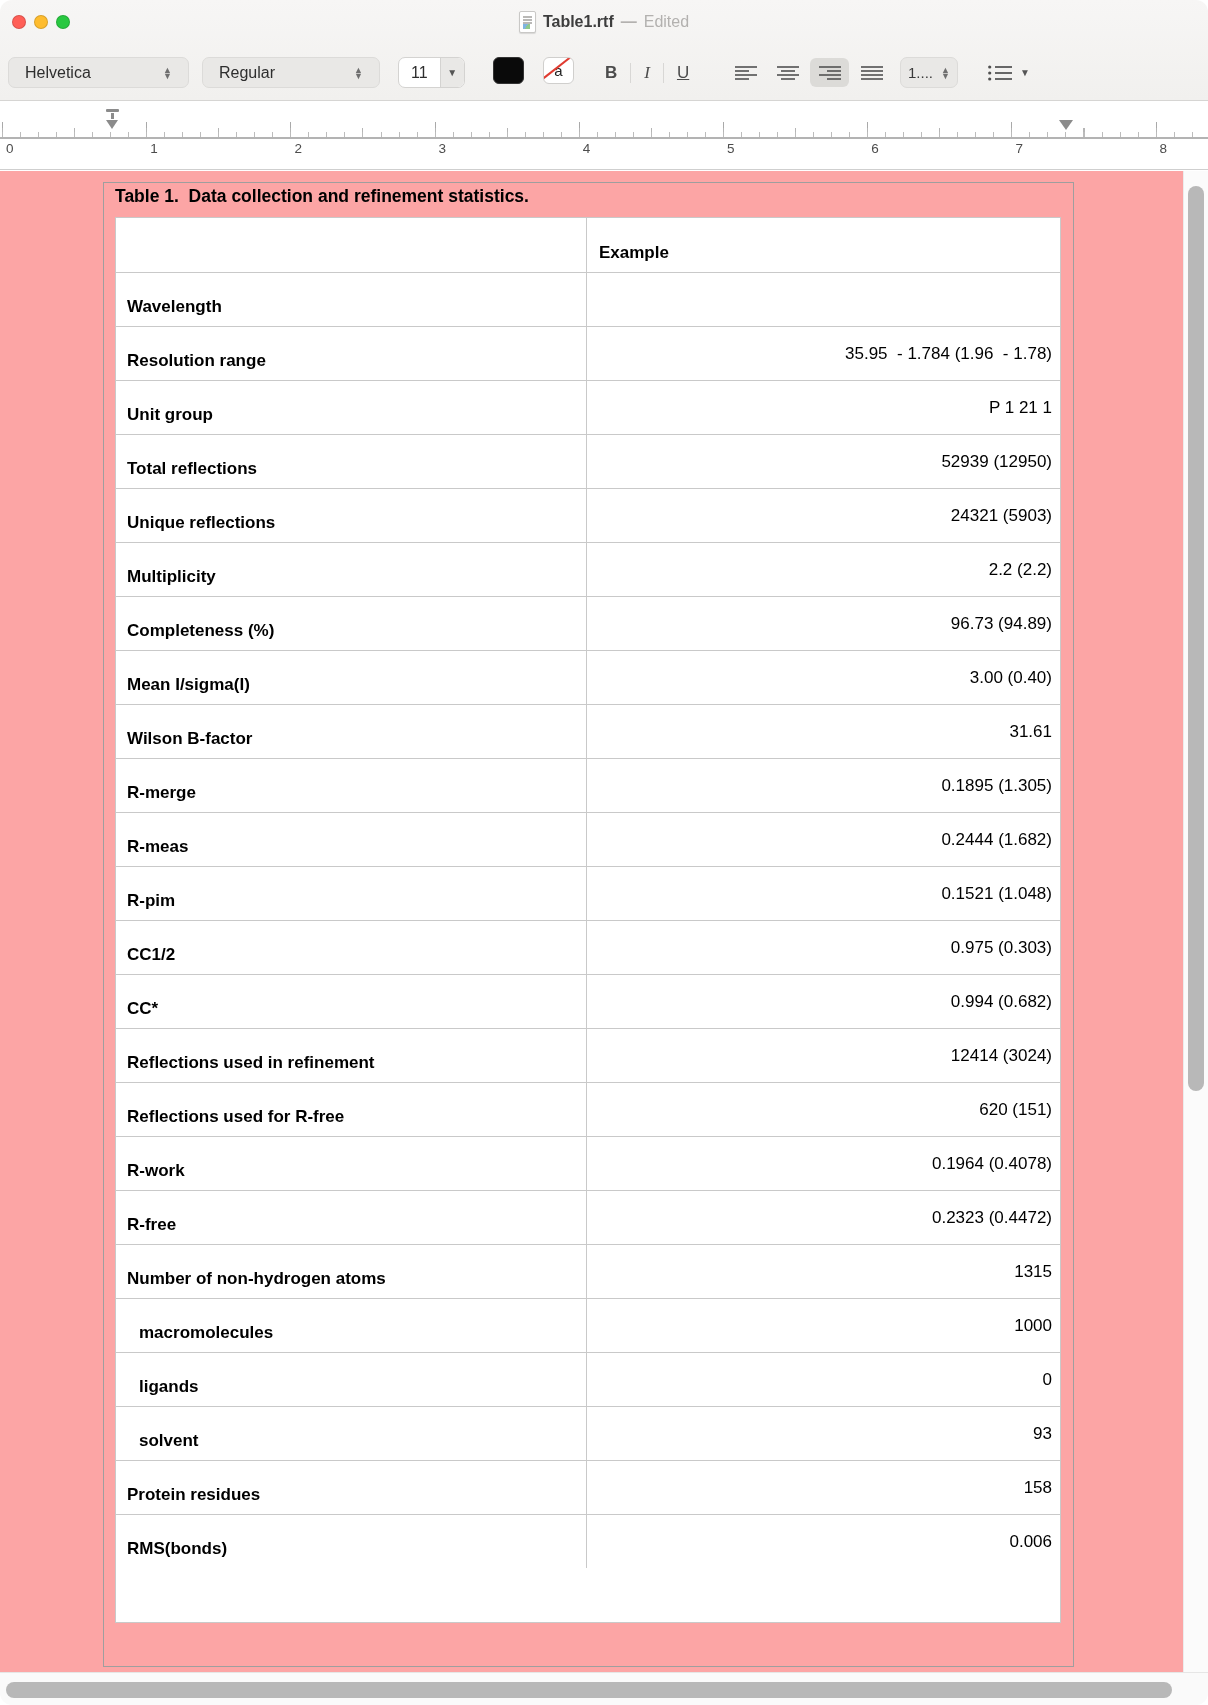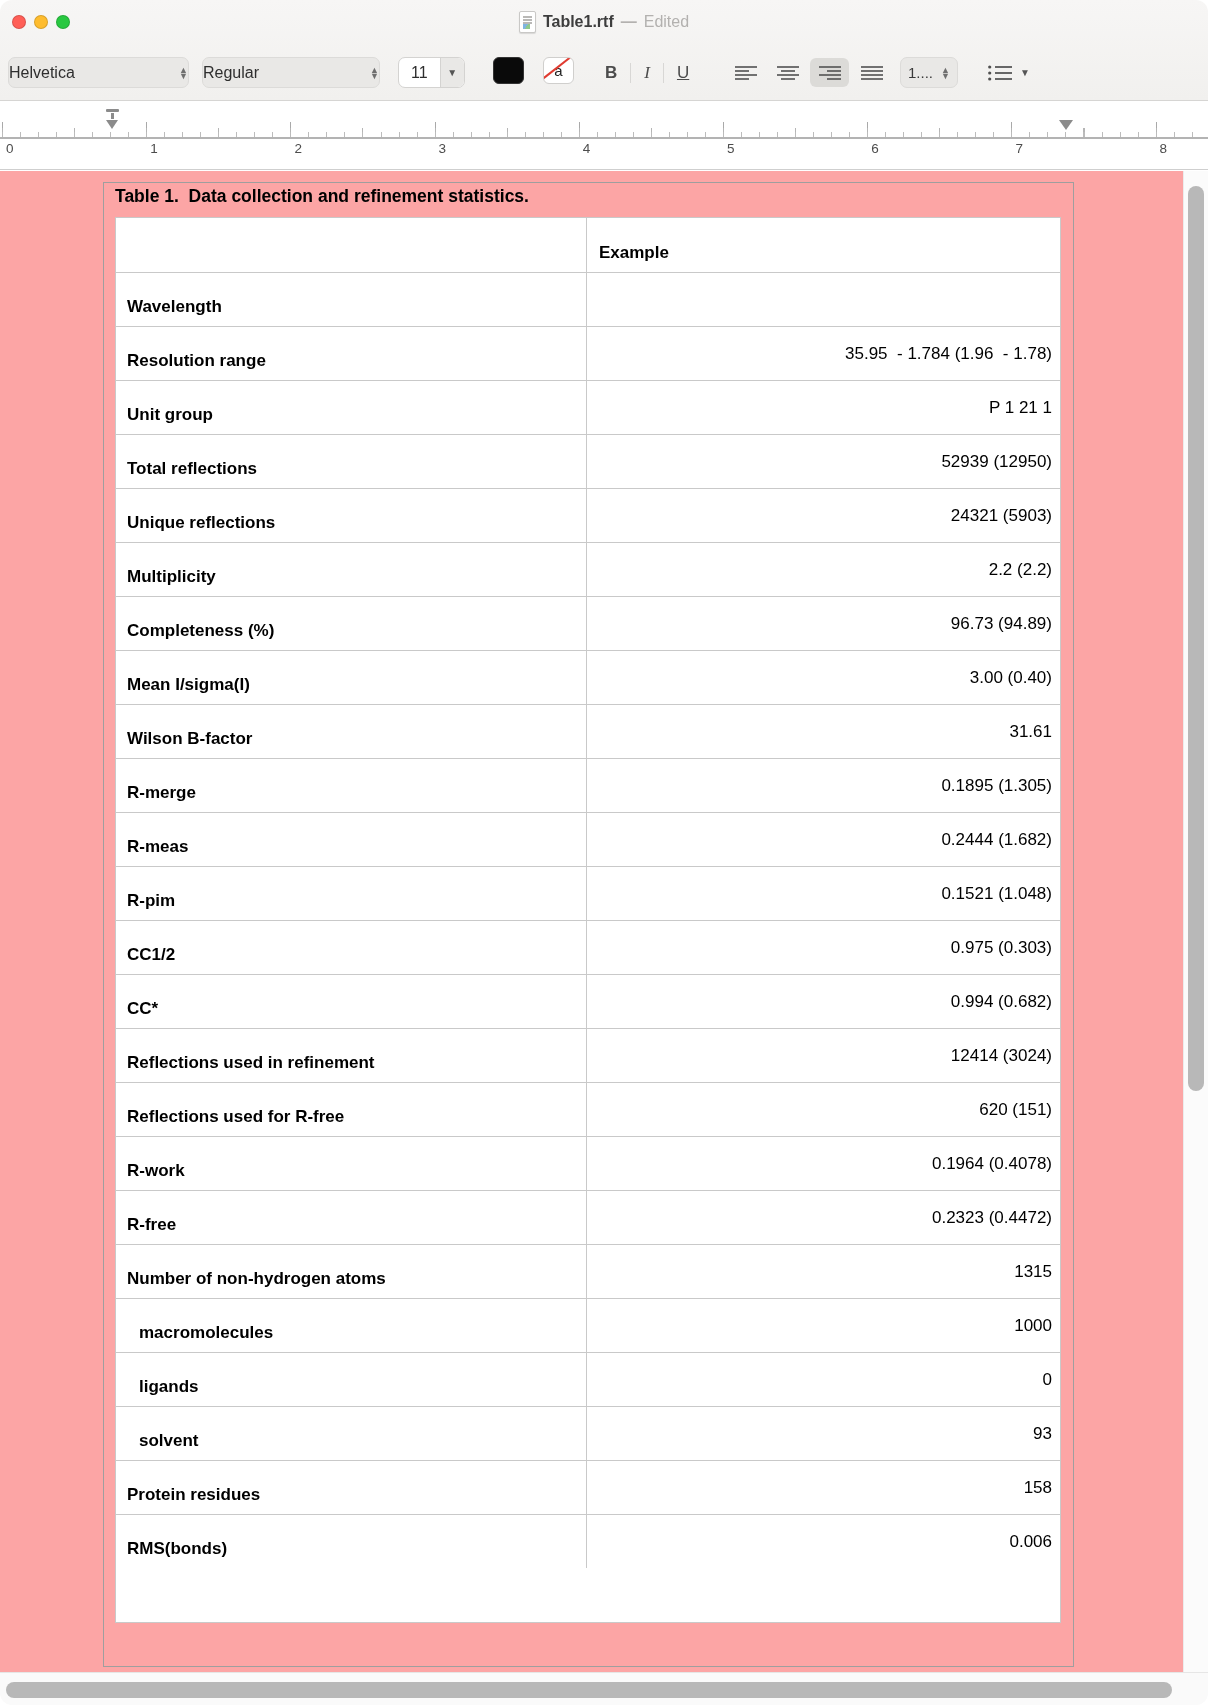--- a/index.html
+++ b/index.html
@@ -23,21 +23,21 @@
   .docicon b { position:absolute; left:3px; bottom:3px; width:7px; height:5px;
                background:linear-gradient(120deg,#7fb4e0 50%,#8fc98b 50%); }
   .doctitle { font-size:16px; font-weight:bold; color:#3d3d3d; }
   .dimtxt { font-size:16px; color:#b3b1af; font-weight:bold; }
   .editedtxt { font-size:16px; color:#b3b1af; }
 
   
   .toolbar { position:absolute; left:0; top:44px; width:100%; height:56px; }
   .tb { position:absolute; top:13px; height:31px; display:flex; align-items:center; }
   .select { background:#e9e8e6; border:1px solid #dcdbd9; border-radius:7px;
-            padding:0 0; color:#2e2e2e; font-size:16px; justify-content:space-between; }
+            padding:0 16px; color:#2e2e2e; font-size:16px; justify-content:space-between; }
   .chev2 { display:flex; flex-direction:column; line-height:6px; color:#6f6f6f;
            font-size:9px; margin-left:10px; letter-spacing:0; }
   .sizebox { border:1px solid #d4d3d1; border-radius:7px; overflow:hidden; background:#fff; }
   .sizebox .num { padding:0 12px; font-size:16px; color:#2e2e2e; display:flex; align-items:center; height:29px; }
   .sizebox .drop { width:24px; height:29px; background:#e9e8e6; border-left:1px solid #d4d3d1;
                    display:flex; align-items:center; justify-content:center; color:#555; font-size:10px; }
   .well { width:31px; height:27px; border-radius:6px; border:1px solid #d0cfcd; }
   .well.black { background:#0a0a0a; border-color:#333; }
   .well.strike { background:#fff; position:relative; display:flex; align-items:center; justify-content:center;
                  font-size:15px; color:#222; overflow:hidden; }

